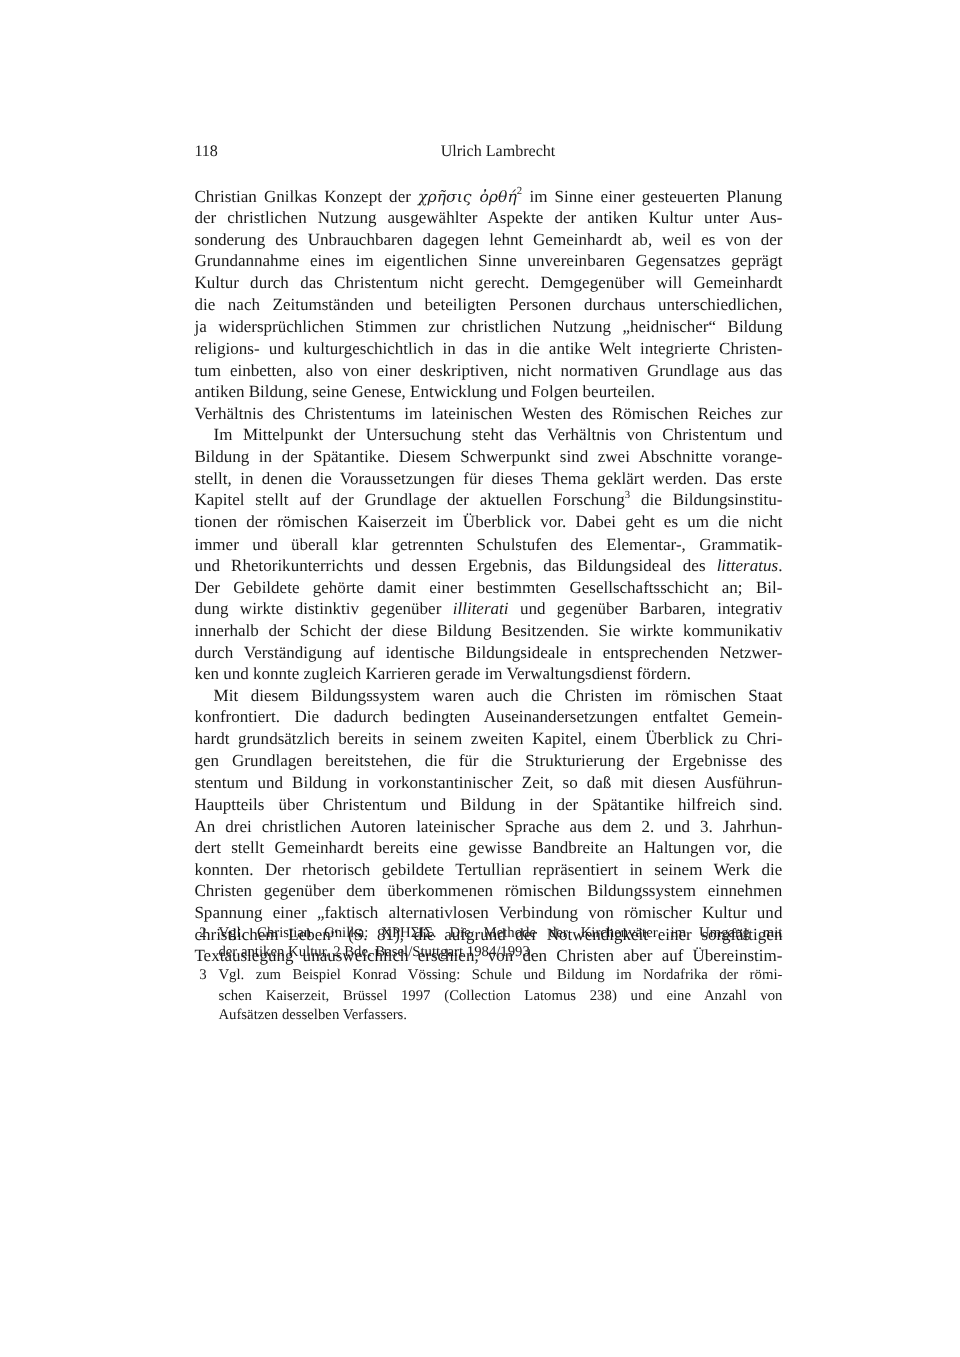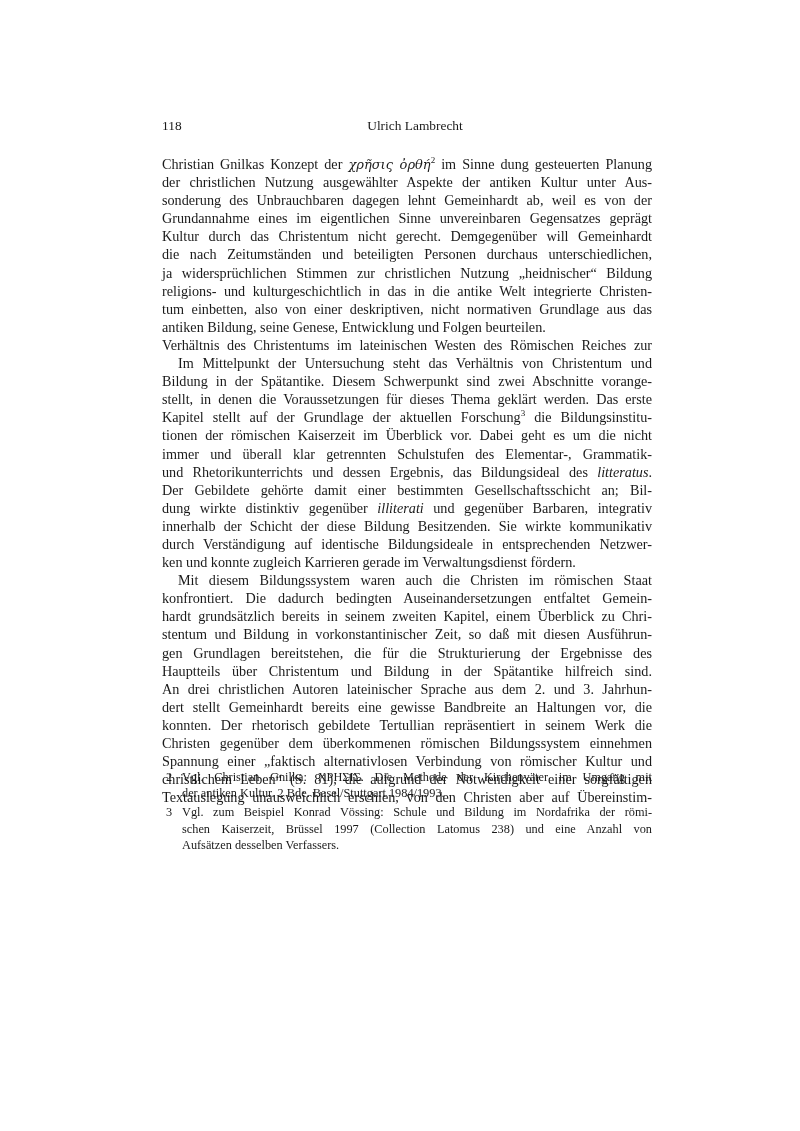--- a/index.html
+++ b/index.html
@@ -30,21 +30,21 @@
 <div class="page">
 
   <div class="header">
     <span class="pno">118</span>
     <span class="author">Ulrich Lambrecht</span>
   </div>
 
   <div class="body">
 
     <div>
-      <span class="line"><span>Christian Gnilkas Konzept der </span><span class="greek">χρῆσις ὀρθή</span><sup>2</sup><span> im Sinne dung gesteuerten Planung</span></span>
+      <span class="line"><span>Christian Gnilkas Konzept der </span><span class="greek">χρῆσις ὀρθή</span><sup>2</sup><span> im Sinne einer gesteuerten Planung</span></span>
       <span class="line">der christlichen Nutzung ausgewählter Aspekte der antiken Kultur unter Aus-</span>
       <span class="line">sonderung des Unbrauchbaren dagegen lehnt Gemeinhardt ab, weil es von der</span>
       <span class="line">Grundannahme eines im eigentlichen Sinne unvereinbaren Gegensatzes geprägt</span>
       <span class="line">Kultur durch das Christentum nicht gerecht. Demgegenüber will Gemeinhardt</span>
       <span class="line">die nach Zeitumständen und beteiligten Personen durchaus unterschiedlichen,</span>
       <span class="line">ja widersprüchlichen Stimmen zur christlichen Nutzung „heidnischer“ Bildung</span>
       <span class="line">religions- und kulturgeschichtlich in das in die antike Welt integrierte Christen-</span>
       <span class="line">tum einbetten, also von einer deskriptiven, nicht normativen Grundlage aus das</span>
       <span class="line last">antiken Bildung, seine Genese, Entwicklung und Folgen beurteilen.</span>
       <span class="line">Verhältnis des Christentums im lateinischen Westen des Römischen Reiches zur</span>
@@ -62,22 +62,22 @@
       <span class="line"><span>dung wirkte distinktiv gegenüber </span><i>illiterati</i><span> und gegenüber Barbaren, integrativ</span></span>
       <span class="line">innerhalb der Schicht der diese Bildung Besitzenden. Sie wirkte kommunikativ</span>
       <span class="line">durch Verständigung auf identische Bildungsideale in entsprechenden Netzwer-</span>
       <span class="line last">ken und konnte zugleich Karrieren gerade im Verwaltungsdienst fördern.</span>
     </div>
 
     <div>
       <span class="line indent">Mit diesem Bildungssystem waren auch die Christen im römischen Staat</span>
       <span class="line">konfrontiert. Die dadurch bedingten Auseinandersetzungen entfaltet Gemein-</span>
       <span class="line">hardt grundsätzlich bereits in seinem zweiten Kapitel, einem Überblick zu Chri-</span>
+      <span class="line">gen Grundlagen bereitstehen, die für die Strukturierung der Ergebnisse des</span>
       <span class="line">stentum und Bildung in vorkonstantinischer Zeit, so daß mit diesen Ausführun-</span>
-      <span class="line">gen Grundlagen bereitstehen, die für die Strukturierung der Ergebnisse des</span>
       <span class="line">Hauptteils über Christentum und Bildung in der Spätantike hilfreich sind.</span>
       <span class="line">An drei christlichen Autoren lateinischer Sprache aus dem 2. und 3. Jahrhun-</span>
       <span class="line">dert stellt Gemeinhardt bereits eine gewisse Bandbreite an Haltungen vor, die</span>
       <span class="line">konnten. Der rhetorisch gebildete Tertullian repräsentiert in seinem Werk die</span>
       <span class="line">Christen gegenüber dem überkommenen römischen Bildungssystem einnehmen</span>
       <span class="line">Spannung einer „faktisch alternativlosen Verbindung von römischer Kultur und</span>
       <span class="line">christlichem Leben“ (S. 81), die aufgrund der Notwendigkeit einer sorgfältigen</span>
       <span class="line">Textauslegung unausweichlich erschien, von den Christen aber auf Übereinstim-</span>
     </div>
   </div>

